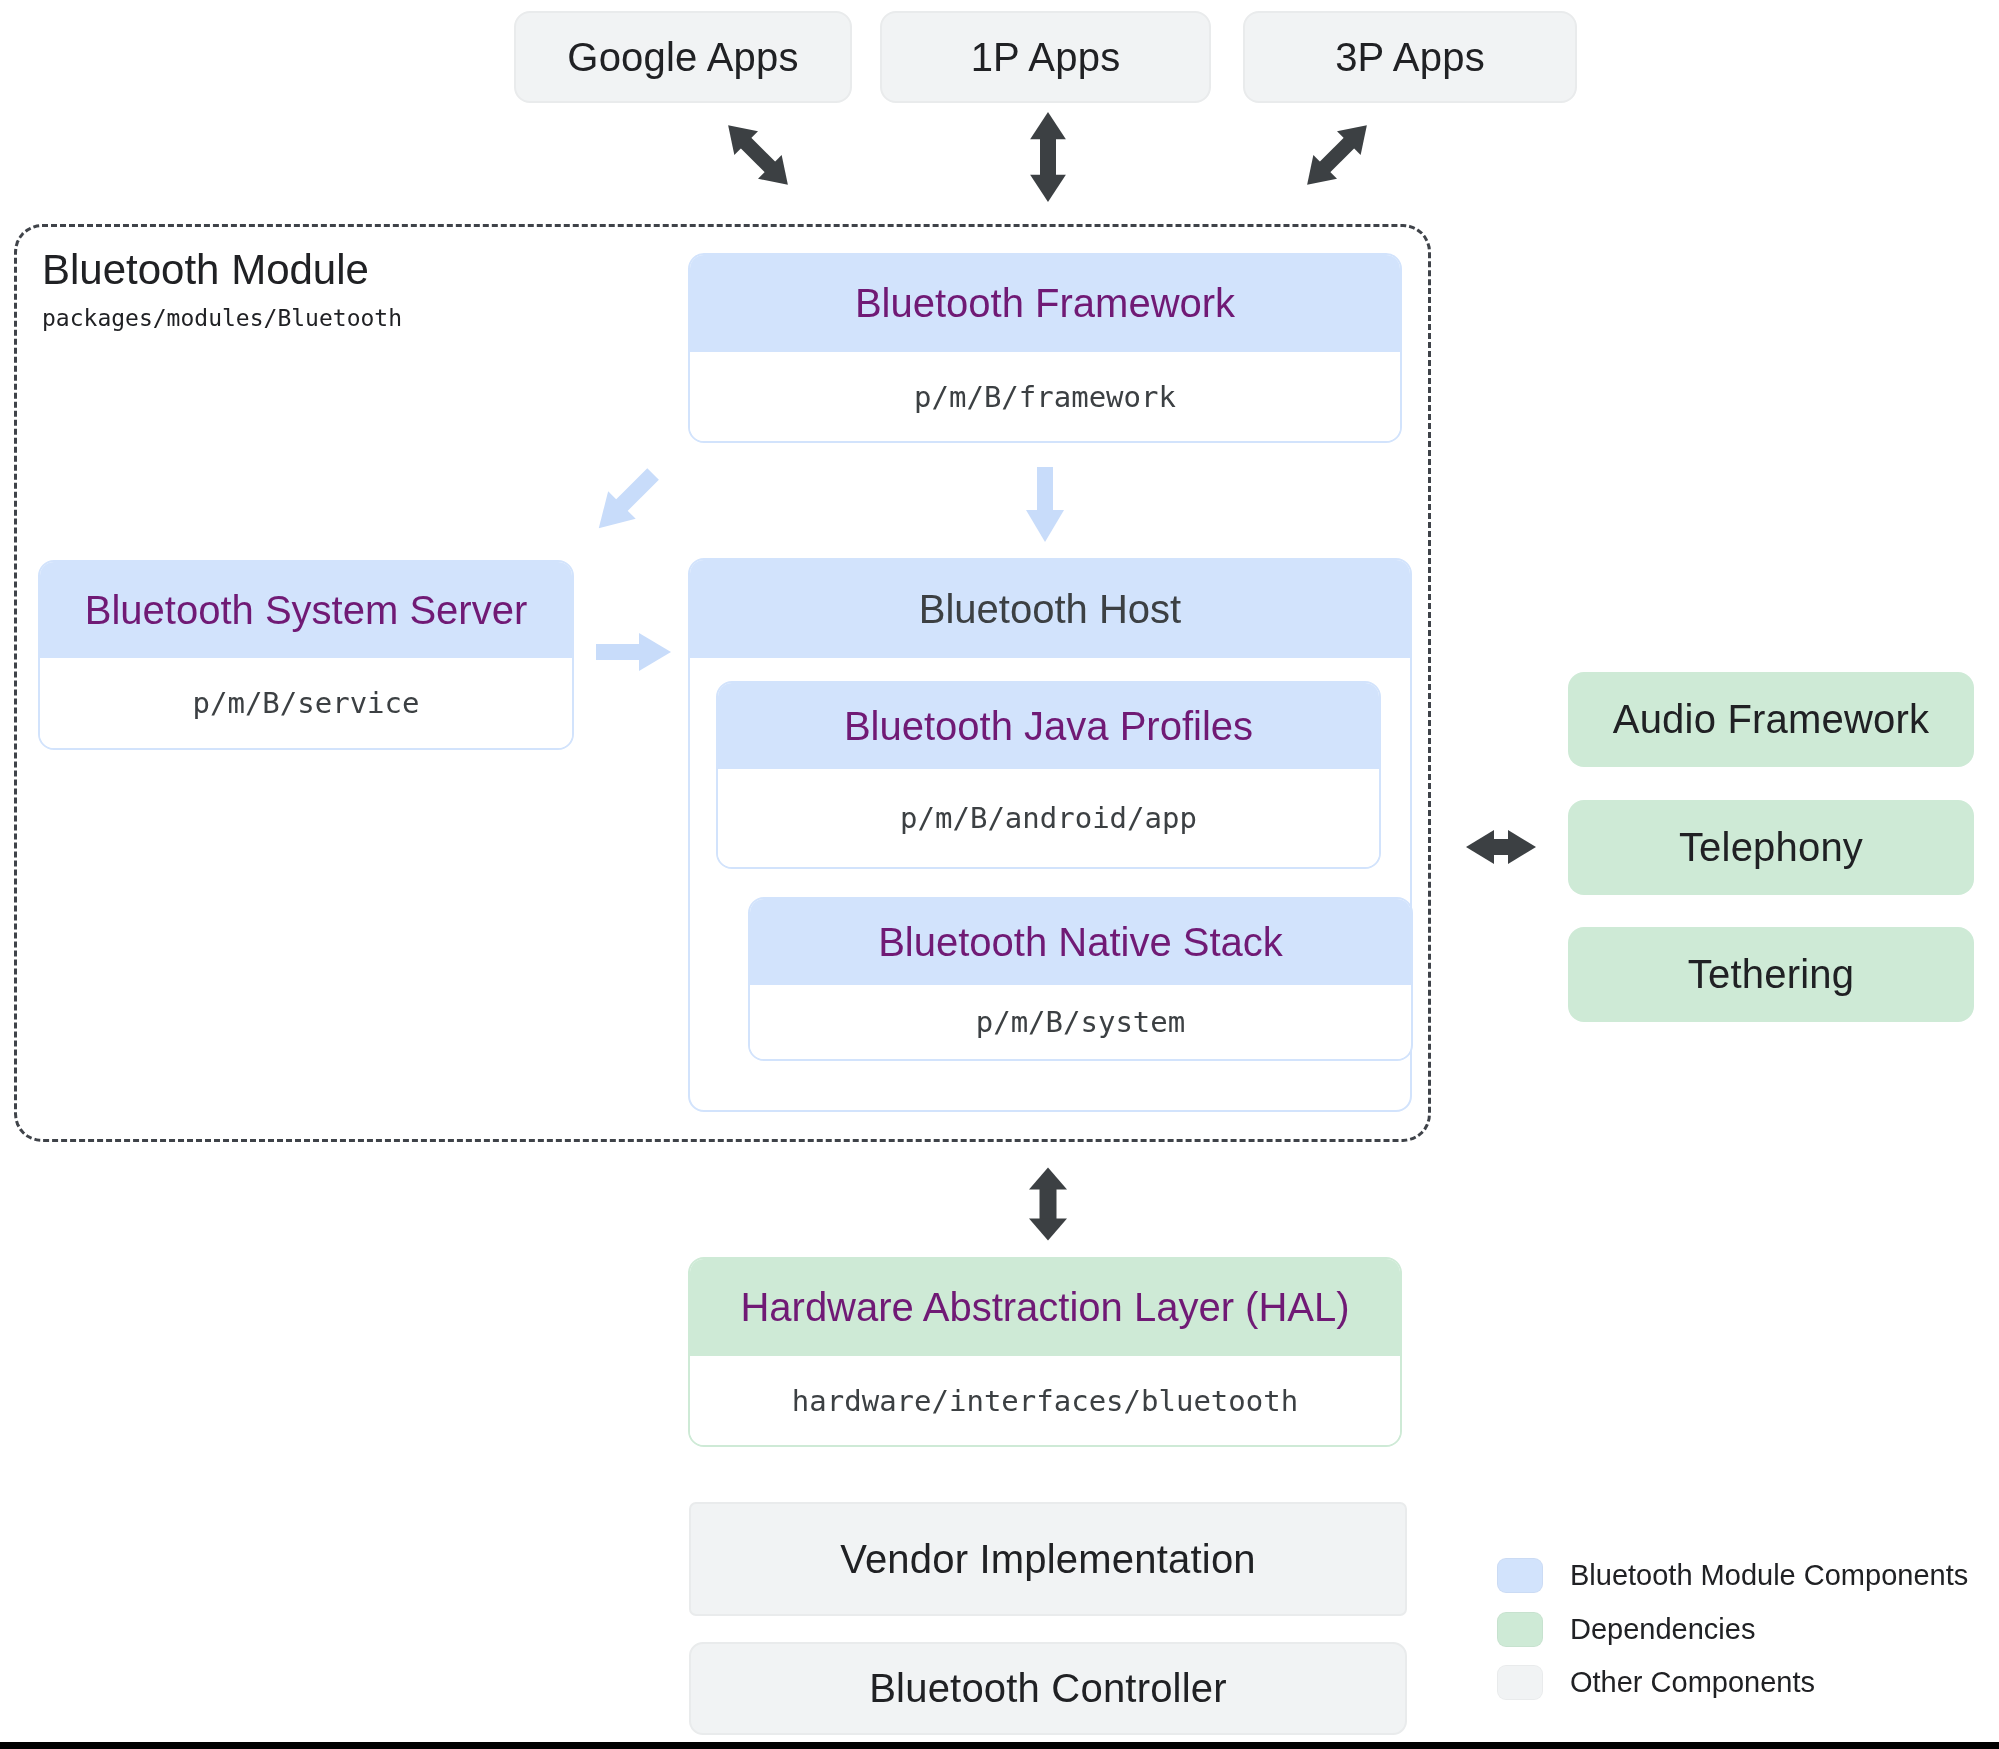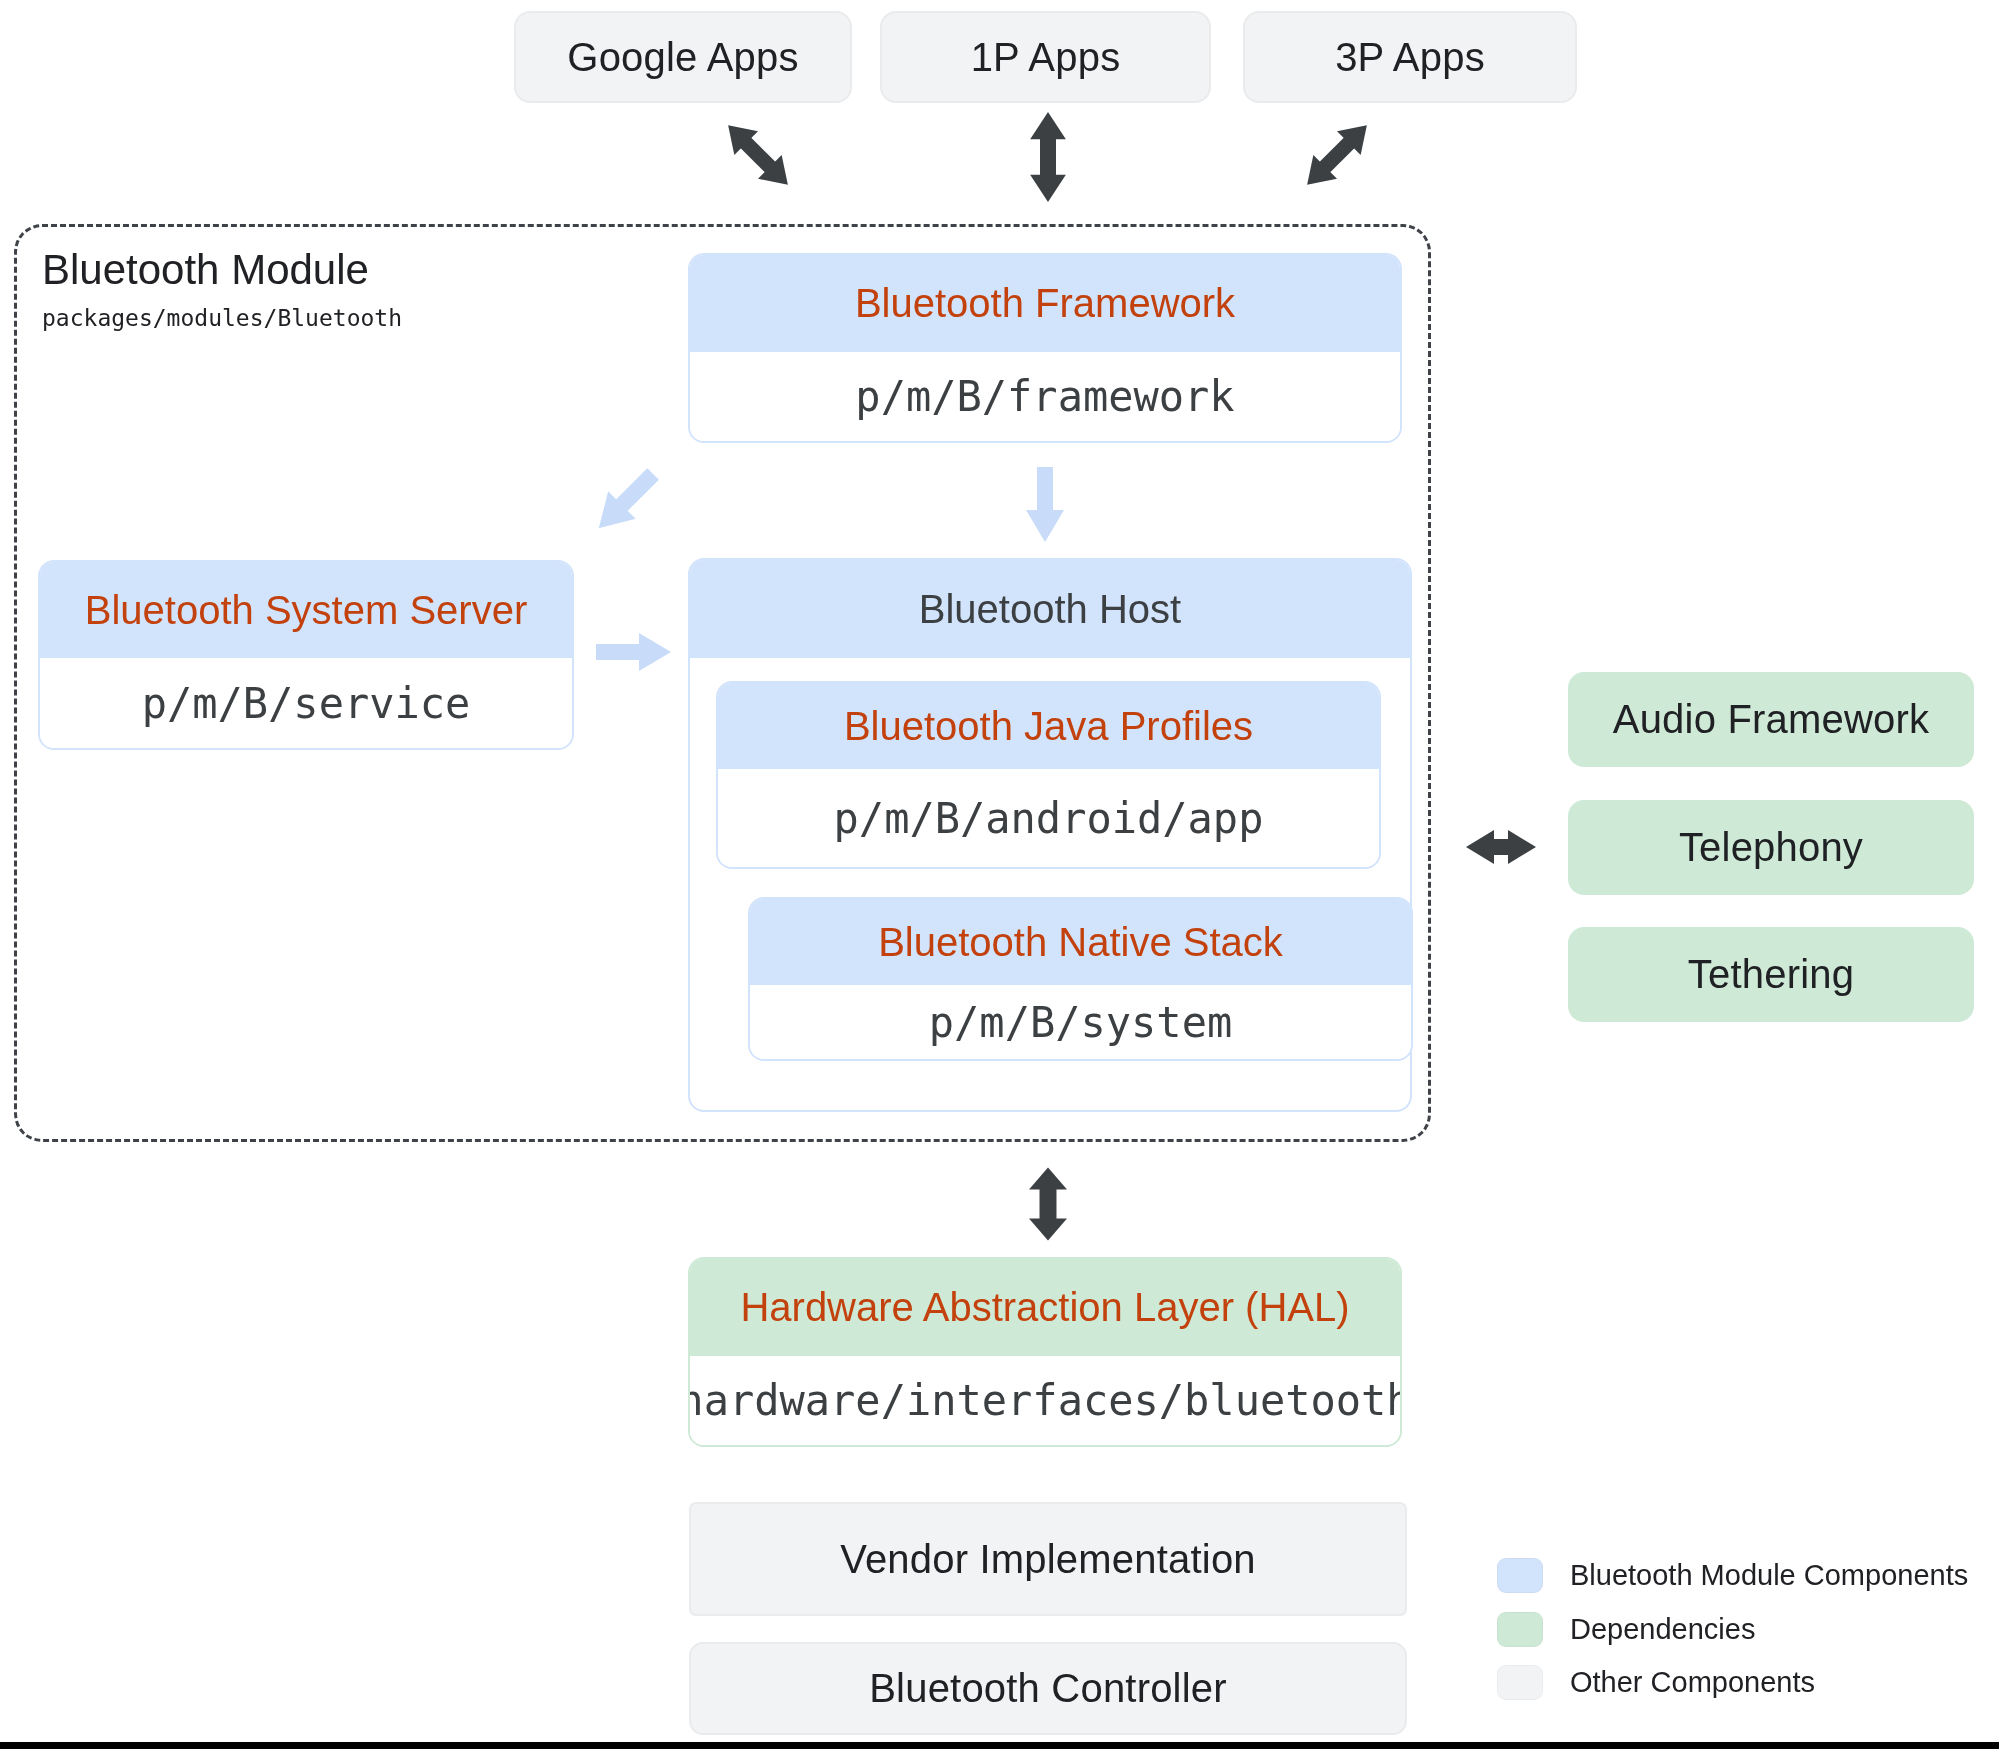--- a/index.html
+++ b/index.html
@@ -33,30 +33,30 @@
     border-radius: 16px;
     overflow: hidden;
     box-sizing: border-box;
     display: flex;
     flex-direction: column;
   }
   .card.blue  { border: 2px solid #D2E3FC; }
   .card.green { border: 2px solid #CEEAD6; }
   .card .card-head {
     display: flex; align-items: center; justify-content: center;
-    font-size: 40px; color: #c2410c;
+    font-size: 40px; color: #701a75;
   }
   .card.blue  .card-head { background: #D2E3FC; }
   .card.green .card-head { background: #CEEAD6; }
   .card .card-body {
     flex: 1;
     display: flex; align-items: center; justify-content: center;
     background: #ffffff;
     font-family: "DejaVu Sans Mono", monospace;
-    font-size: 42px; color: #3C4043;
+    font-size: 29px; color: #3C4043;
   }
 
   
   .module-frame {
     position: absolute;
     left: 14px; top: 224px; width: 1417px; height: 918px;
     border: 3px dashed #3f4349;
     border-radius: 28px;
     box-sizing: border-box;
   }

